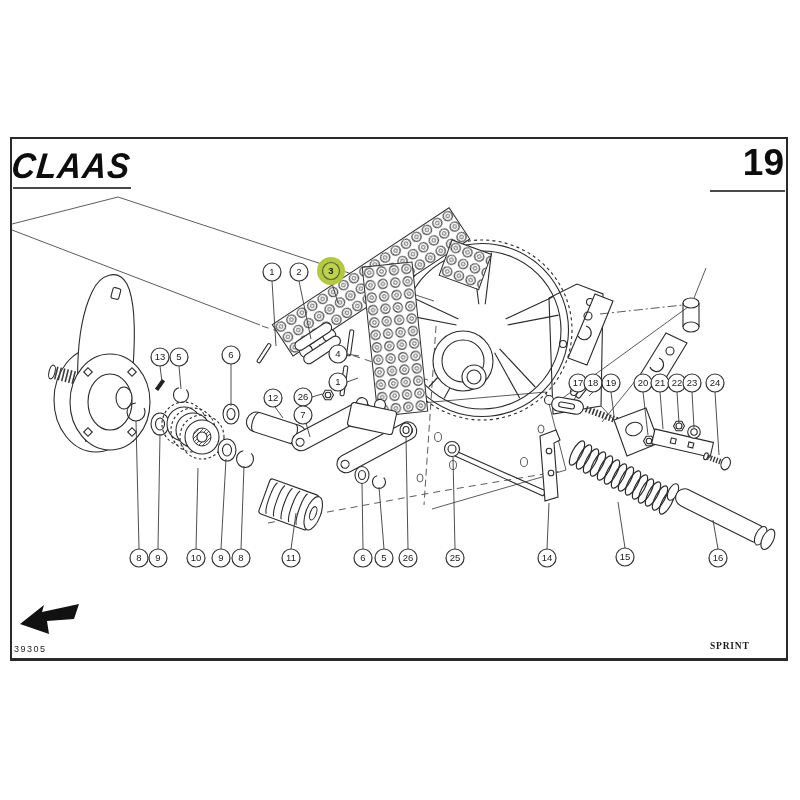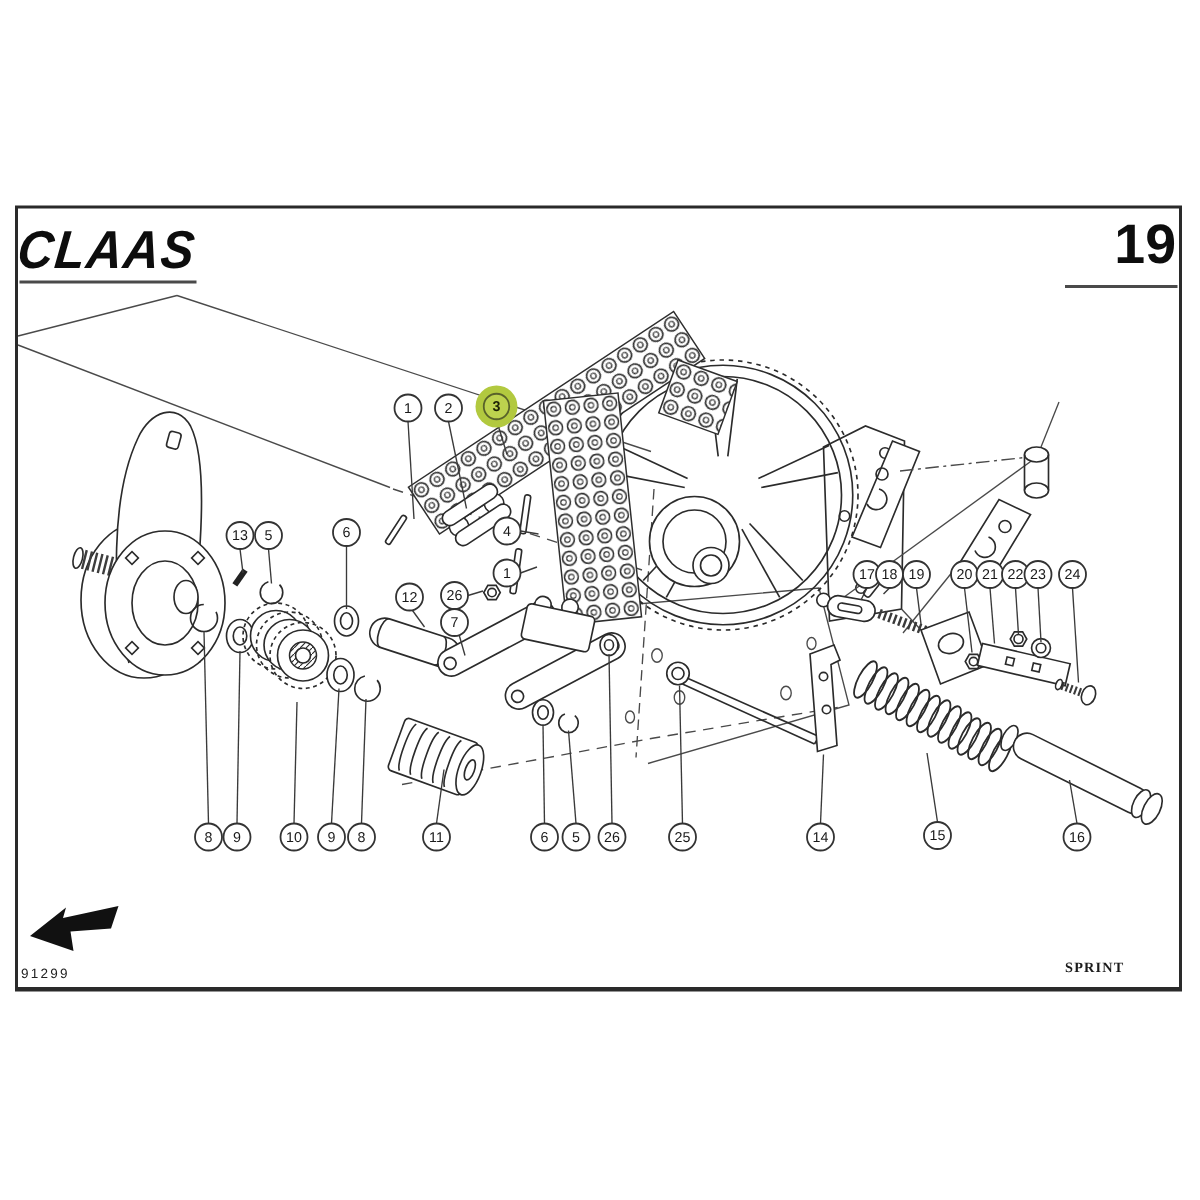--- a/index.html
+++ b/index.html
@@ -32,21 +32,21 @@
 <body>
 
 <div class="page">
 
   <div class="frame"></div>
 
   <div class="logo">CLAAS</div>
   <div class="logo-line"></div>
   <div class="pageno">19</div>
   <div class="pageno-line"></div>
-  <div class="doc-code">91299</div>
+  <div class="doc-code">39305</div>
   <div class="model">SPRINT</div>
 
   <svg class="diagram" width="800" height="800" viewBox="0 0 800 800">
     <defs>
       <pattern id="chainPat" width="12.5" height="12.5" patternUnits="userSpaceOnUse">
         <rect width="12.5" height="12.5" fill="#ffffff"></rect>
         <circle cx="6.25" cy="6.25" r="4.6" fill="#fff" stroke="#2e2e2e" stroke-width="1.1"></circle>
         <circle cx="6.25" cy="6.25" r="1.8" fill="none" stroke="#2e2e2e" stroke-width="0.8"></circle>
       </pattern>
       <pattern id="hatch" width="4" height="4" patternUnits="userSpaceOnUse">

